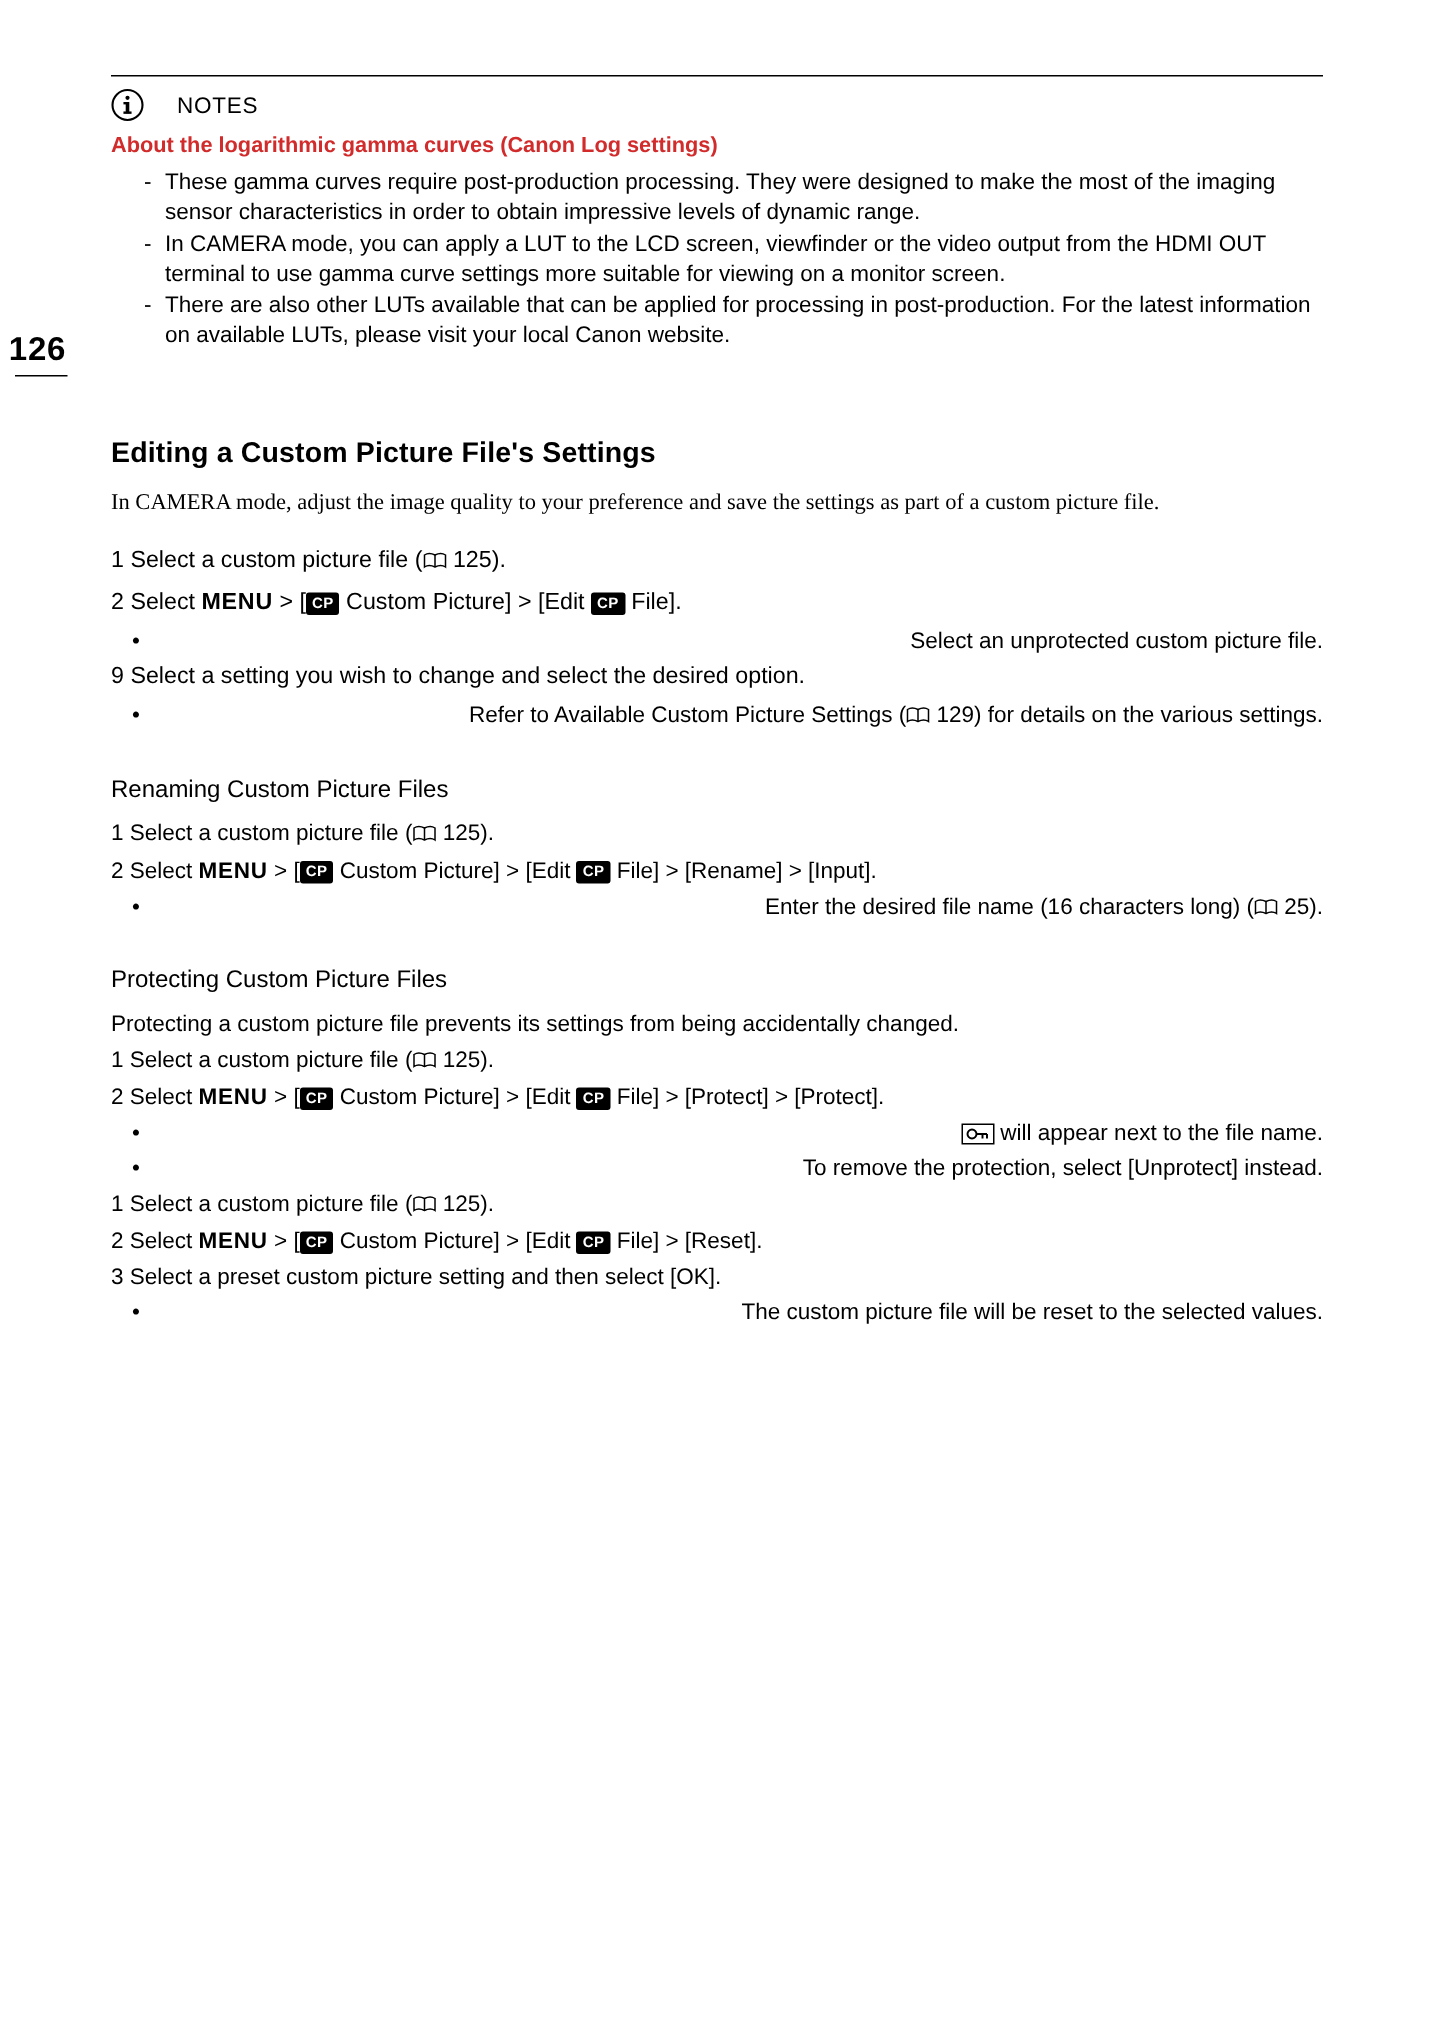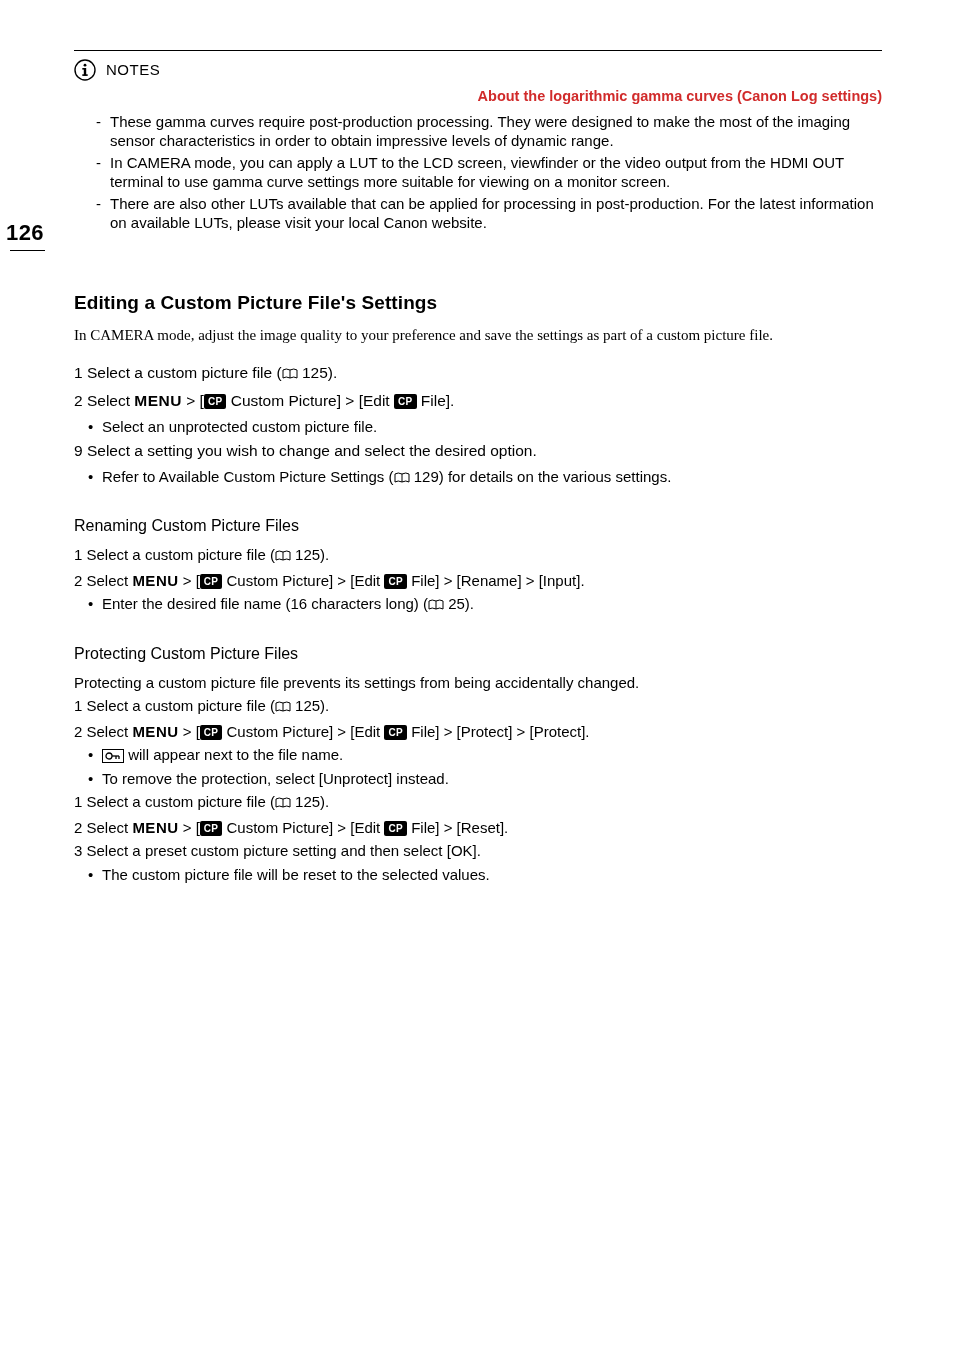--- a/index.html
+++ b/index.html
@@ -42,33 +42,32 @@
     margin-bottom: 70px;
   }
   .content {
     margin-left: 24px;
     font-size: 15px;
     line-height: 1.3;
   }
   .notes-row {
     display: flex;
     align-items: center;
-    gap: 10px;
+    gap: 22px;
     margin-bottom: 6px;
   }
   .notes-label {
     font-size: 15px;
     letter-spacing: 0.5px;
   }
   .section-title-red {
     color: #d12b2b;
     font-weight: bold;
     font-size: 14.5px;
     margin-bottom: 6px;
-    text-align: right;
   }
   .dash-list {
     margin-left: 22px;
   }
   .dash-item {
     display: flex;
     margin-bottom: 2px;
   }
   .dash-item .dash {
     width: 14px;
@@ -94,21 +93,21 @@
   .primary-step { font-size: 15.5px; margin-bottom: 6px; }
   .sub-bullet {
     margin-left: 14px;
     display: flex;
     margin-bottom: 4px;
   }
   .sub-bullet .dot {
     width: 14px;
     flex-shrink: 0;
   }
-  .sub-bullet .txt { flex: 1; }
+  .sub-bullet .txt { flex: 1; text-align: right; }
   .h3 {
     font-size: 16px;
     font-weight: 400;
     margin-top: 28px;
     margin-bottom: 8px;
   }
   .menu-bold {
     font-weight: bold;
     letter-spacing: 0.5px;
   }

